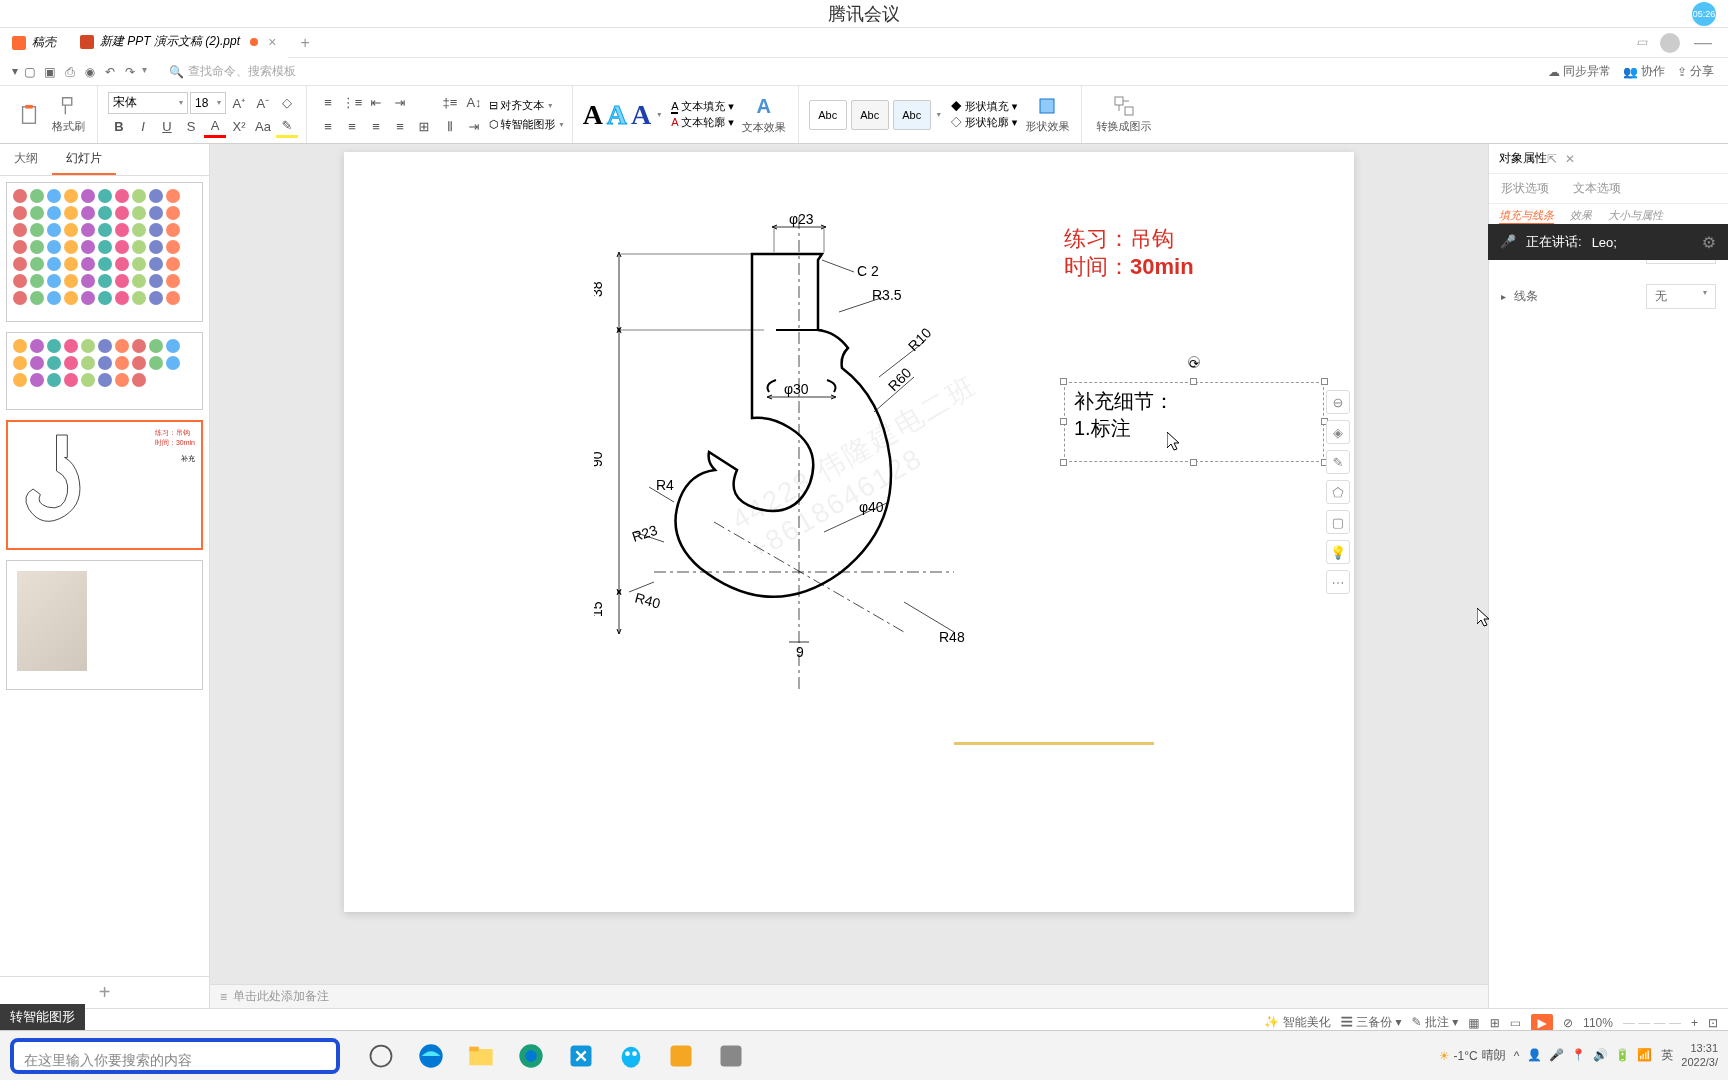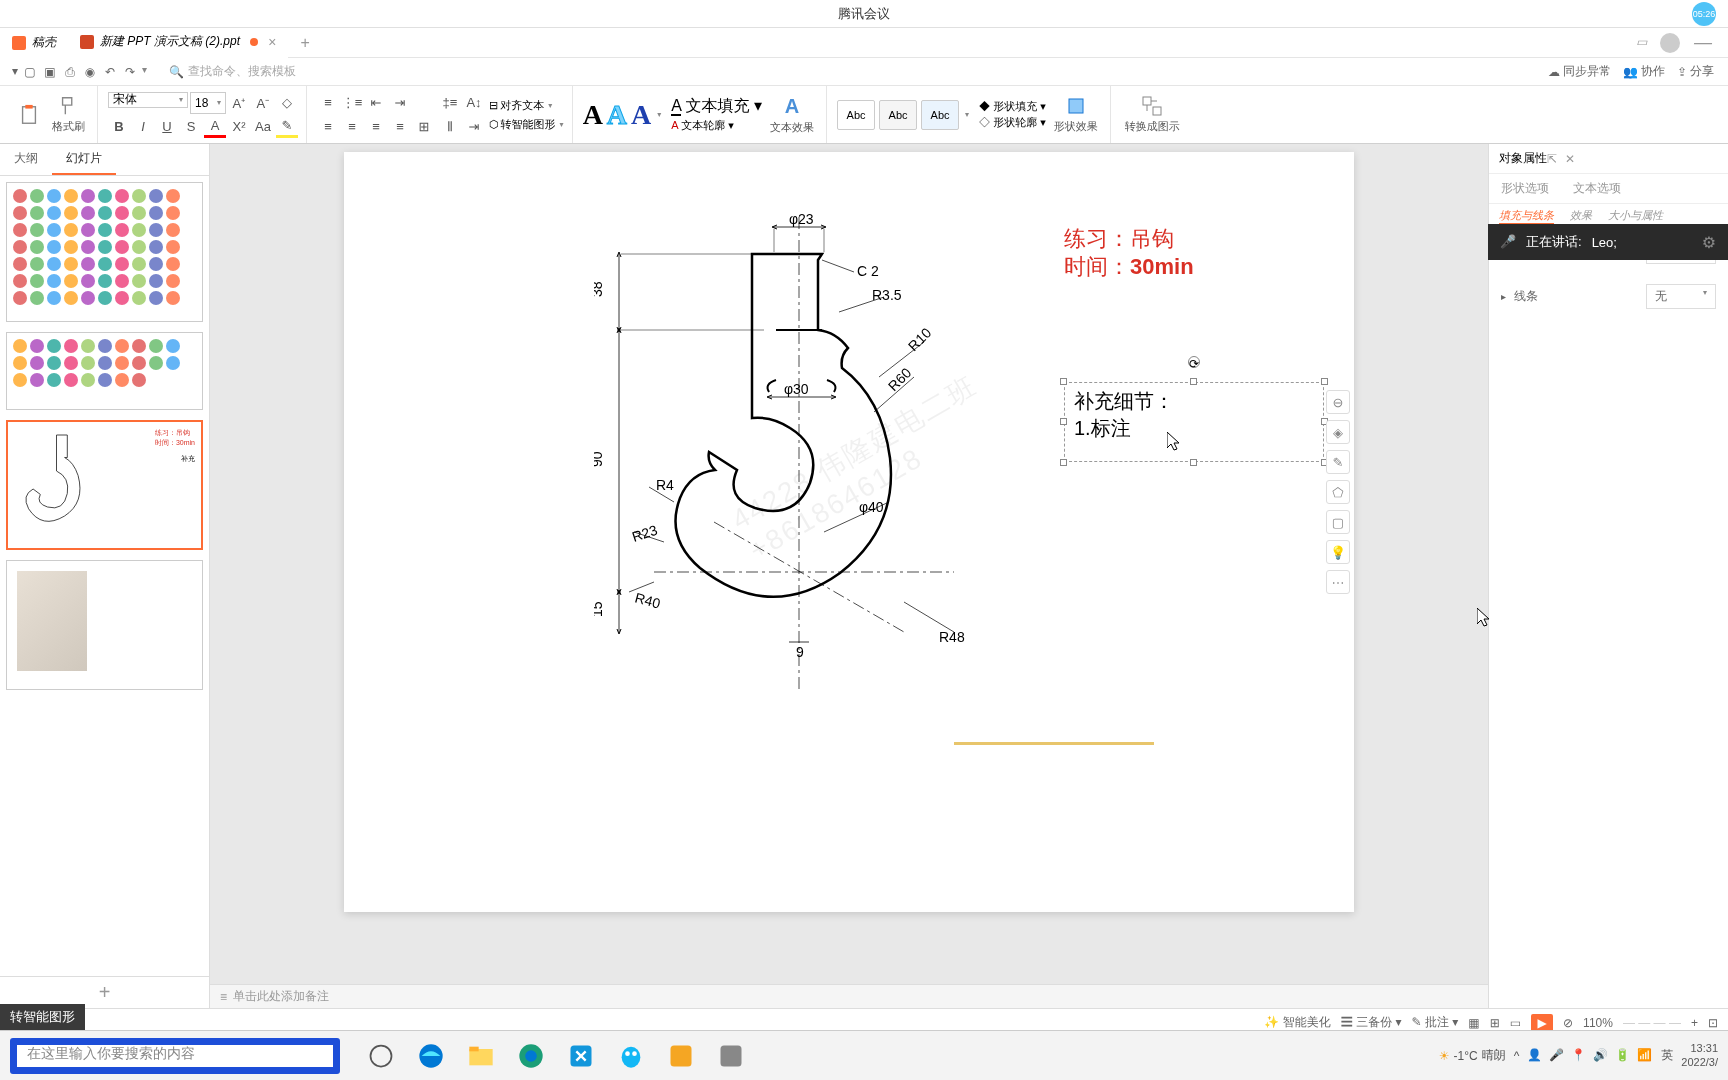--- a/index.html
+++ b/index.html
@@ -1,20 +1,20 @@
 <!DOCTYPE html>
 <html><head>
 <meta charset="utf-8">
 <style>
 * { margin: 0; padding: 0; box-sizing: border-box; font-family: "Microsoft YaHei", sans-serif; }
 body { width: 1728px; height: 1080px; background: #f0f0f0; overflow: hidden; position: relative; font-size: 12px; }
 
 
 .meeting-bar { height: 28px; background: #fff; display: flex; align-items: center; justify-content: center; position: relative; border-bottom: 1px solid #e0e0e0; }
-.meeting-title { font-size: 13px; color: #333; }
+.meeting-title { font-size: 18px; color: #333; }
 .meeting-avatar { position: absolute; right: 12px; width: 24px; height: 24px; border-radius: 50%; background: #4fc3f7; color: #fff; display: flex; align-items: center; justify-content: center; font-size: 9px; }
 
 
 .tab-bar { height: 30px; background: #fff; display: flex; align-items: center; border-bottom: 1px solid #e5e5e5; font-style: italic; }
 .tab { height: 30px; display: flex; align-items: center; padding: 0 12px; font-size: 12px; gap: 6px; }
 .tab.home { background: #fff; }
 .tab.active { background: #fff; border-bottom: 2px solid transparent; }
 .tab-icon { width: 14px; height: 14px; display: inline-block; }
 .tab-icon.orange { background: #fd6c35; border-radius: 2px; }
 .tab-icon.red { background: #d24726; border-radius: 2px; }
@@ -36,21 +36,21 @@
 .menu-search { display: flex; align-items: center; gap: 4px; margin-left: 12px; color: #aaa; font-size: 12px; }
 .menu-right { margin-left: auto; display: flex; gap: 12px; padding-right: 10px; color: #666; font-size: 12px; }
 .menu-right-item { display: flex; align-items: center; gap: 3px; }
 
 
 .ribbon { height: 58px; background: #fff; display: flex; align-items: center; border-bottom: 1px solid #d0d0d0; padding: 0 6px; gap: 2px; }
 .ribbon-group { display: flex; align-items: center; border-right: 1px solid #e5e5e5; padding: 0 8px; height: 100%; gap: 4px; }
 .ribbon-group:last-child { border-right: none; }
 .rb-btn { display: flex; flex-direction: column; align-items: center; justify-content: center; padding: 2px 4px; font-size: 11px; color: #555; gap: 2px; }
 .rb-icon-lg { width: 22px; height: 22px; }
-.font-select { border: 1px solid #ccc; height: 16px; padding: 0 4px; display: flex; align-items: center; font-size: 12px; min-width: 80px; justify-content: space-between; }
+.font-select { border: 1px solid #ccc; height: 22px; padding: 0 4px; display: flex; align-items: center; font-size: 12px; min-width: 80px; justify-content: space-between; }
 .size-select { border: 1px solid #ccc; height: 22px; padding: 0 4px; display: flex; align-items: center; font-size: 12px; min-width: 36px; justify-content: space-between; }
 .fmt-row { display: flex; gap: 2px; }
 .fmt-btn { width: 22px; height: 22px; display: flex; align-items: center; justify-content: center; font-size: 13px; color: #555; }
 .fmt-col { display: flex; flex-direction: column; gap: 2px; }
 .big-A { font-size: 28px; font-weight: bold; font-family: serif; }
 .big-A.solid { color: #000; }
 .big-A.outline { color: #7dd3fc; -webkit-text-stroke: 1px #0ea5e9; }
 .big-A.gradient { color: #1e40af; }
 .abc-box { border: 1px solid #ccc; width: 38px; height: 30px; display: flex; align-items: center; justify-content: center; font-size: 11px; border-radius: 2px; }
 .abc-box.b1 { background: #fff; }
@@ -116,21 +116,21 @@
 
 .status-bar { height: 28px; background: #fff; border-top: 1px solid #ddd; display: flex; align-items: center; padding: 0 10px; font-size: 12px; color: #666; gap: 12px; }
 .status-right { margin-left: auto; display: flex; align-items: center; gap: 10px; }
 .play-btn { width: 22px; height: 18px; background: #fd6c35; border-radius: 2px; display: flex; align-items: center; justify-content: center; color: #fff; }
 
 
 .share-bar { position: absolute; left: 0; bottom: 50px; background: #3a3a3a; color: #fff; padding: 4px 10px; font-size: 13px; }
 
 
 .taskbar { position: absolute; bottom: 0; left: 0; right: 0; height: 50px; background: #f3f3f3; border-top: 1px solid #ccc; display: flex; align-items: center; padding: 0 10px; }
-.search-box { width: 330px; height: 36px; background: #fff; border: 7px solid #1d4ed8; border-radius: 3px; display: flex; align-items: flex-start; padding: 0 10px; color: #888; font-size: 14px; }
+.search-box { width: 330px; height: 36px; background: #fff; border: 4px solid #1d4ed8; border-radius: 8px; display: flex; align-items: flex-end; padding: 0 10px; color: #888; font-size: 14px; }
 .tb-icons { display: flex; gap: 8px; margin-left: 20px; }
 .tb-icon { width: 42px; height: 42px; display: flex; align-items: center; justify-content: center; border-radius: 4px; }
 .tb-icon svg { width: 28px; height: 28px; }
 .tray { margin-left: auto; display: flex; align-items: center; gap: 8px; color: #555; font-size: 12px; }
 .weather { display: flex; align-items: center; gap: 4px; }
 .tray-icons { display: flex; gap: 6px; }
 .tray-ic { width: 16px; height: 16px; color: #666; }
 .clock { text-align: right; line-height: 1.2; font-size: 11px; }
 
 .cursor-main { position: absolute; left: 1477px; top: 608px; pointer-events: none; z-index: 100; }
@@ -272,21 +272,21 @@
       <span style="font-size:11px;display:flex;align-items:center;gap:2px">⊟<span>对齐文本</span><span class="dd-arr">▾</span></span>
       <span style="font-size:11px;display:flex;align-items:center;gap:2px">⬡<span>转智能图形</span><span class="dd-arr">▾</span></span>
     </div>
   </div>
   <div class="ribbon-group">
     <span class="big-A solid">A</span>
     <span class="big-A outline">A</span>
     <span class="big-A gradient">A</span>
     <span class="dd-arr">▾</span>
     <div class="fmt-col" style="gap:1px;margin-left:6px">
-      <span style="font-size:16px"><span style="border-bottom:2px solid #000">A</span> <span>文本填充</span> ▾</span>
+      <span style="font-size:11px"><span style="border-bottom:2px solid #000">A</span> <span>文本填充</span> ▾</span>
       <span style="font-size:11px"><span style="color:#c00">A</span> <span>文本轮廓</span> ▾</span>
     </div>
     <div class="rb-btn">
       <span style="font-size:20px;color:#4a90d9;font-weight:bold">A</span>
       <span>文本效果</span>
     </div>
   </div>
   <div class="ribbon-group">
     <div class="abc-box b1">Abc</div>
     <div class="abc-box b2">Abc</div>

